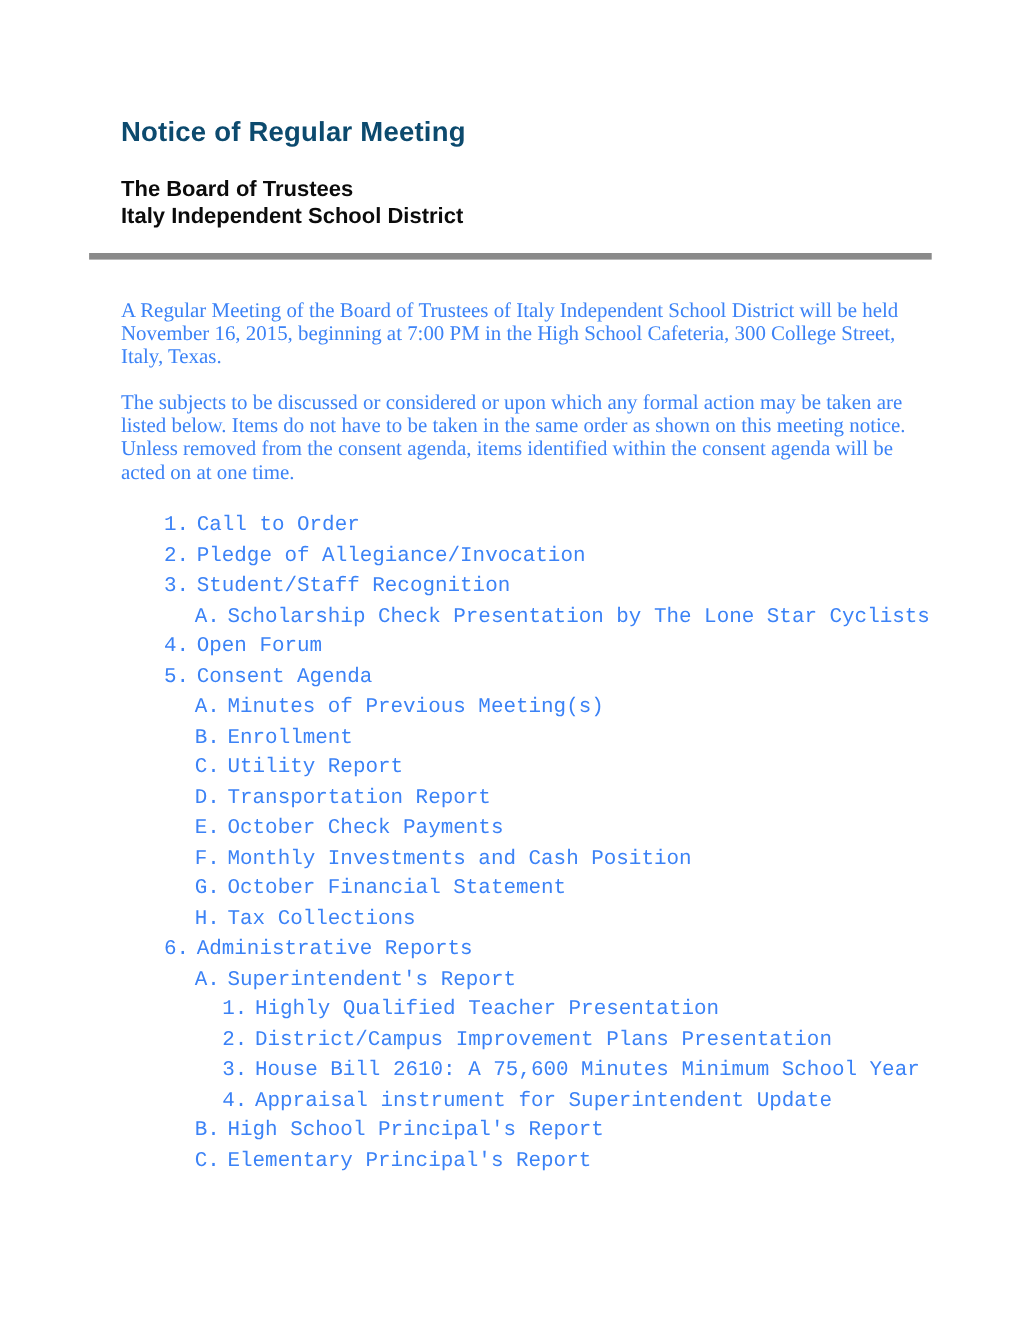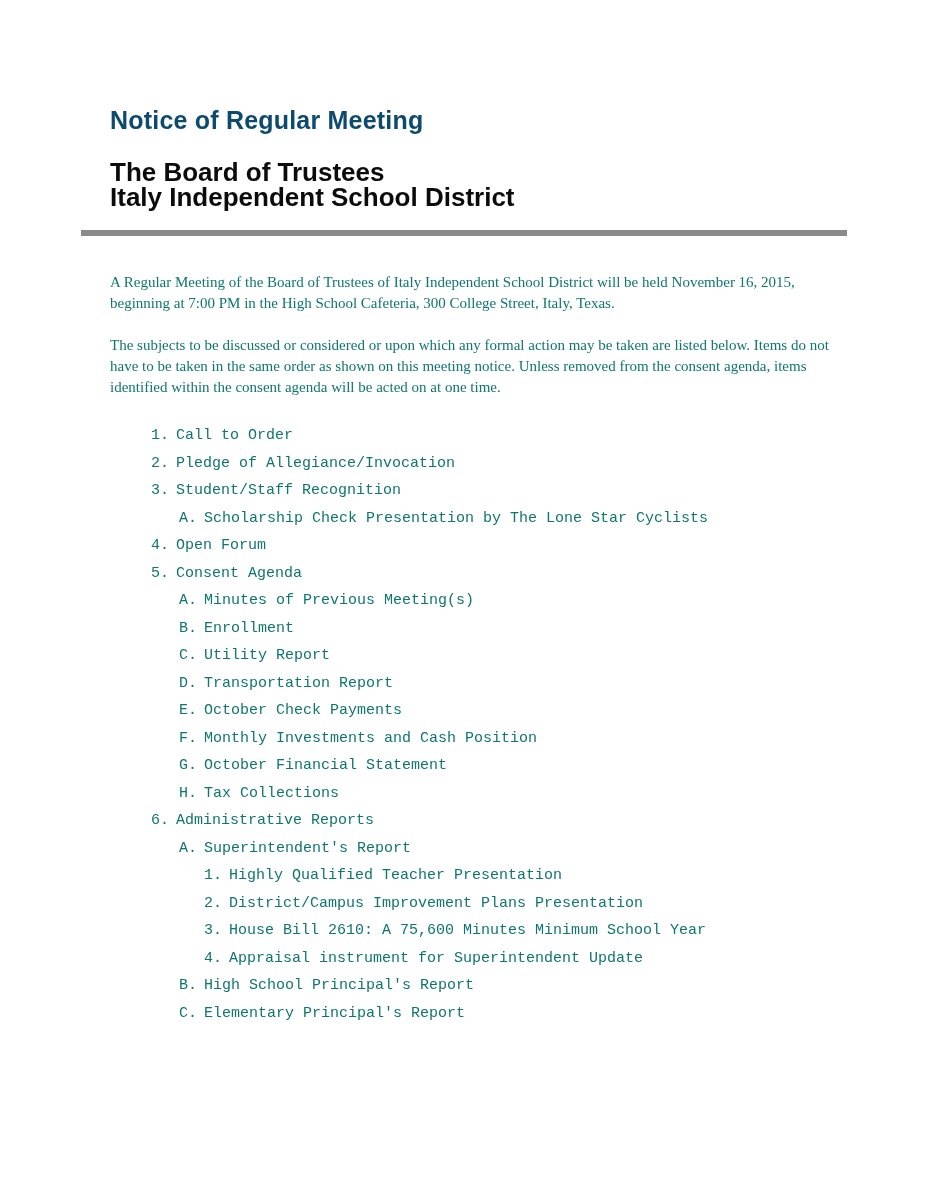--- a/index.html
+++ b/index.html
@@ -24,37 +24,37 @@
     font-weight: bold;
     font-size: 25px;
     line-height: 28px;
     letter-spacing: 0.2px;
     color: #0c4a6e;
   }
   .doc-subtitle {
     margin: 26px 0 16px 29px;
     font-family: "Liberation Sans", "DejaVu Sans", sans-serif;
     font-weight: bold;
-    font-size: 26px;
+    font-size: 20px;
     line-height: 25px;
     color: #0b0b0b;
   }
   .divider {
     margin-top: 20px;
     height: 6px;
     width: 100%;
     background: #8a8a8a;
     border: none;
   }
   .body-copy {
     margin-left: 29px;
     font-family: "Liberation Serif", "DejaVu Serif", serif;
-    font-size: 15px;
+    font-size: 19px;
     line-height: 21px;
-    color: #0f766e;
+    color: #3b82f6;
   }
   .body-copy p {
     margin: 21px 0 0 0;
     max-width: 737px;
   }
   .body-copy p.first {
     margin-top: 36px;
   }
   .agenda {
     margin-top: 24px;

